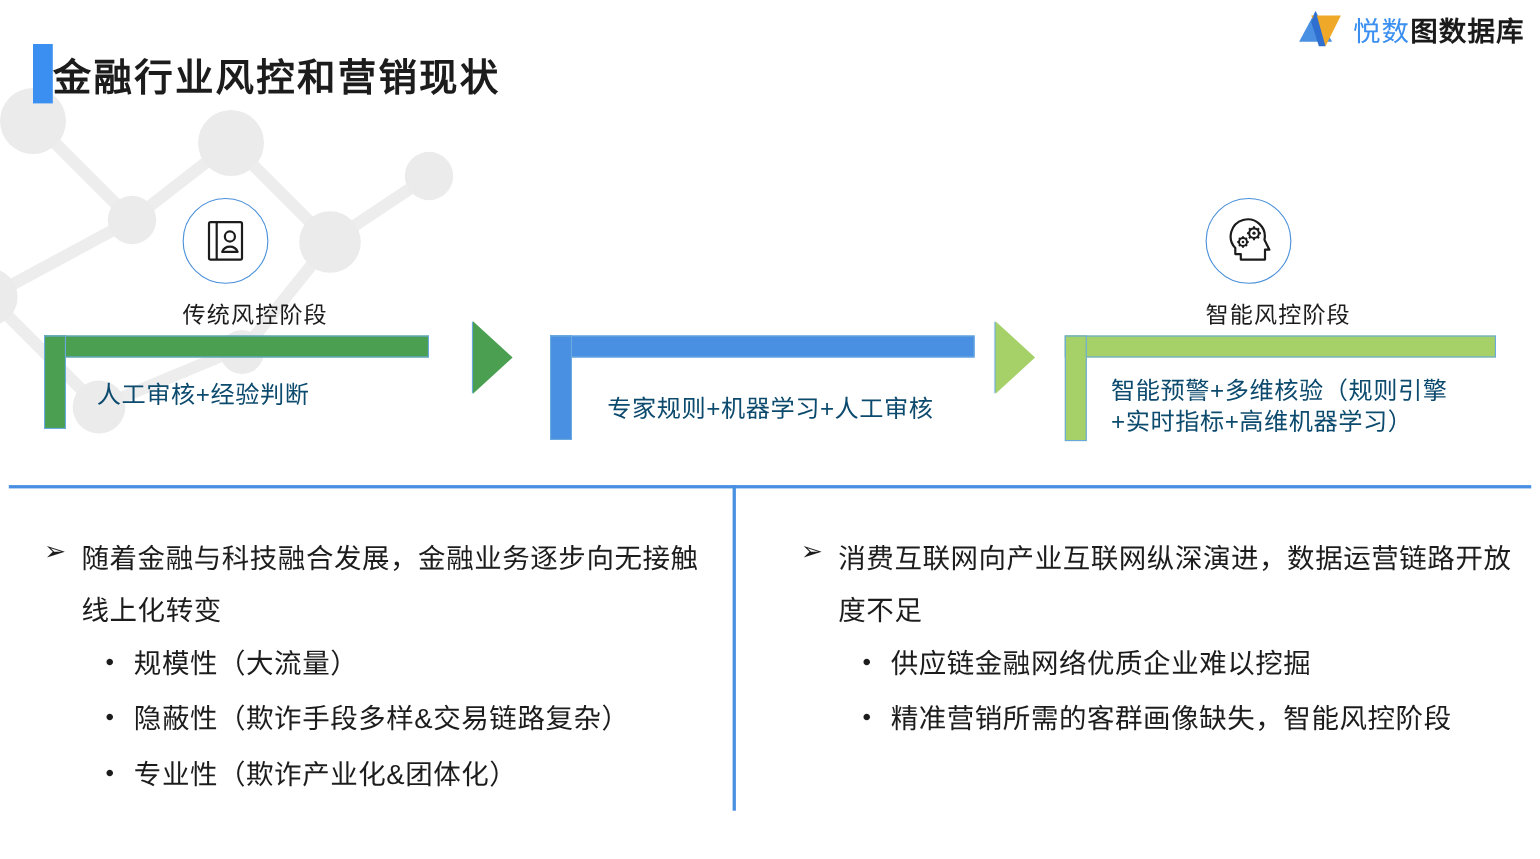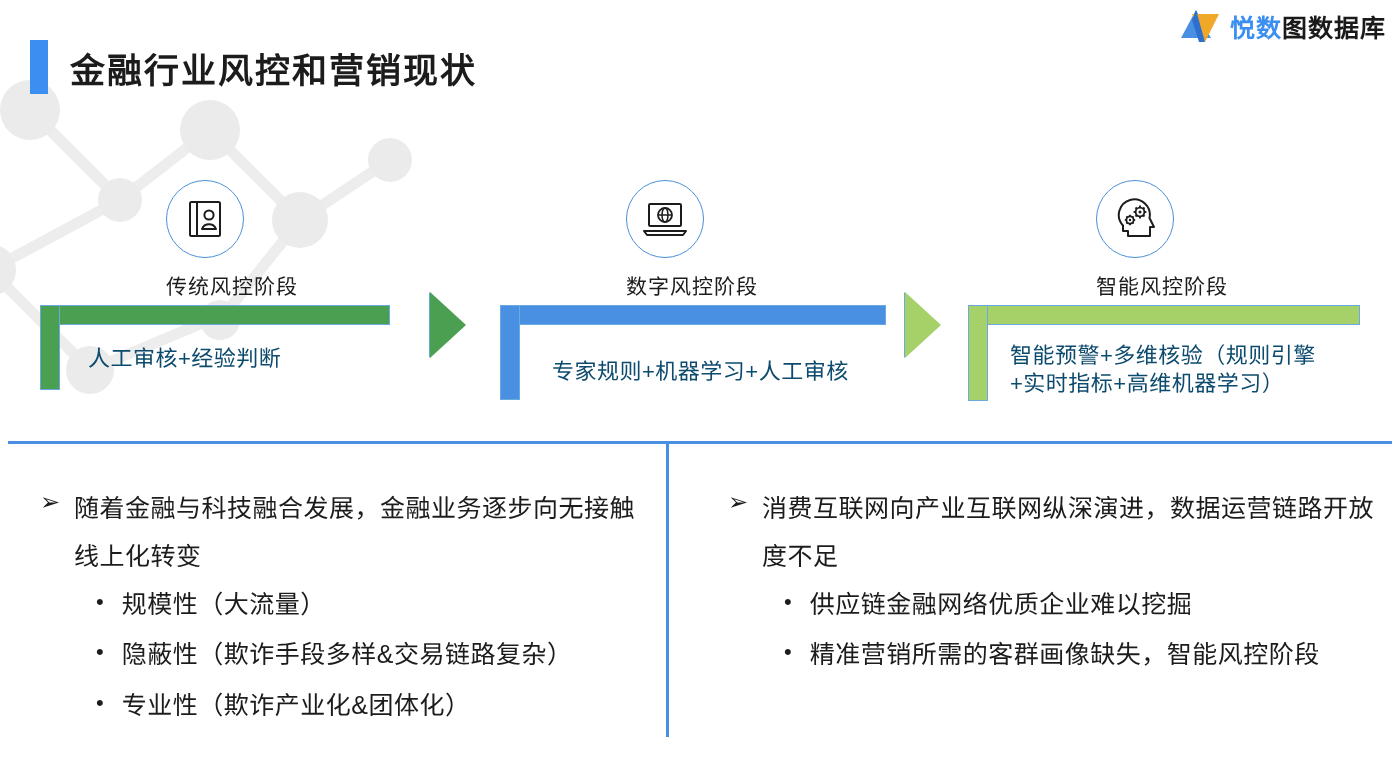--- a/index.html
+++ b/index.html
@@ -16,24 +16,24 @@
   .bg-graph {
     position: absolute; left: -30px; top: 70px;
     width: 460px; height: 400px;
     opacity: 1; pointer-events: none; z-index: 0;
   }
 
   
   .logo { position: absolute; right: 14px; top: 6px; display: flex; align-items: center; gap: 8px; z-index: 5; }
   .logo-mark { width: 44px; height: 40px; flex: 0 0 auto; }
   .logo-text { display: flex; align-items: baseline; }
-  .logo-text .t1 { font-size: 25px; font-weight: 700; color: #3b8ff0; letter-spacing: 1px; }
+  .logo-text .t1 { font-size: 25px; font-weight: 400; color: #3b8ff0; letter-spacing: 1px; }
   .logo-text .t2 { font-size: 25px; font-weight: 700; color: #1a1a1a; letter-spacing: 1px; }
 
-  .title-row { position: absolute; left: 30px; top: 40px; display: flex; align-items: center; gap: 22px; z-index: 5; }
+  .title-row { position: absolute; left: 30px; top: 40px; display: flex; align-items: center; z-index: 5; }
   .title-bar { width: 18px; height: 54px; background: #3b8ff0; flex: 0 0 auto; }
   .title-text { font-size: 35px; font-weight: 700; color: #1c1c1c; letter-spacing: 2px; white-space: nowrap; }
 
   
   .stages { position: absolute; left: 0; top: 170px; width: 1400px; height: 250px; z-index: 3; padding-left: 48px; }
 
   .stage-icon-wrap { position: absolute; }
   .icon-circle {
     width: 78px; height: 78px; border-radius: 50%;
     border: 1.6px solid #4a90d9;
@@ -143,33 +143,20 @@
     </div>
 
     <div class="bracket" style="left:40px; top:135px; width:350px; height:85px;">
       <div class="harm" style="width:350px; background:#4aa050;"></div>
       <div class="varm" style="height:85px; background:#4aa050;"></div>
     </div>
     <div class="bracket-text" style="left:88px; top:175px; width:320px;">人工审核+经验判断</div>
 
     <div class="arrow" style="left:430px; top:122px; border-top:33px solid transparent; border-bottom:33px solid transparent; border-left:36px solid #4aa050; filter: drop-shadow(-1px 0 0 #6aa9e0);"></div>
 
-    <div class="stage-icon-wrap" style="left:626px; top:10px;">
-      <div class="icon-circle">
-        <svg width="46" height="40" viewBox="0 0 46 40">
-          <rect x="7" y="5" width="32" height="22" rx="1.2" fill="none" stroke="#1c1c1c" stroke-width="2"></rect>
-          <circle cx="23" cy="16" r="7" fill="none" stroke="#1c1c1c" stroke-width="1.8"></circle>
-          <ellipse cx="23" cy="16" rx="3" ry="7" fill="none" stroke="#1c1c1c" stroke-width="1.5"></ellipse>
-          <line x1="16" y1="16" x2="30" y2="16" stroke="#1c1c1c" stroke-width="1.5"></line>
-          <path d="M2 32 h42 l-3 4 H5 z" fill="none" stroke="#1c1c1c" stroke-width="2" stroke-linejoin="round"></path>
-          <line x1="18" y1="32" x2="28" y2="32" stroke="#1c1c1c" stroke-width="2"></line>
-        </svg>
-      </div>
-      <div class="stage-caption">数字风控阶段</div>
-    </div>
 
     <div class="bracket" style="left:500px; top:135px; width:386px; height:95px;">
       <div class="harm" style="width:386px; background:#4a90e2;"></div>
       <div class="varm" style="height:95px; background:#4a90e2;"></div>
     </div>
     <div class="bracket-text" style="left:552px; top:175px; width:350px;margin-top:13px;">专家规则+机器学习+人工审核</div>
 
     <div class="arrow" style="left:905px; top:122px; border-top:33px solid transparent; border-bottom:33px solid transparent; border-left:36px solid #a6d168; filter: drop-shadow(-1px 0 0 #6aa9e0);"></div>
 
     <div class="stage-icon-wrap" style="left:1096px; top:10px;">

